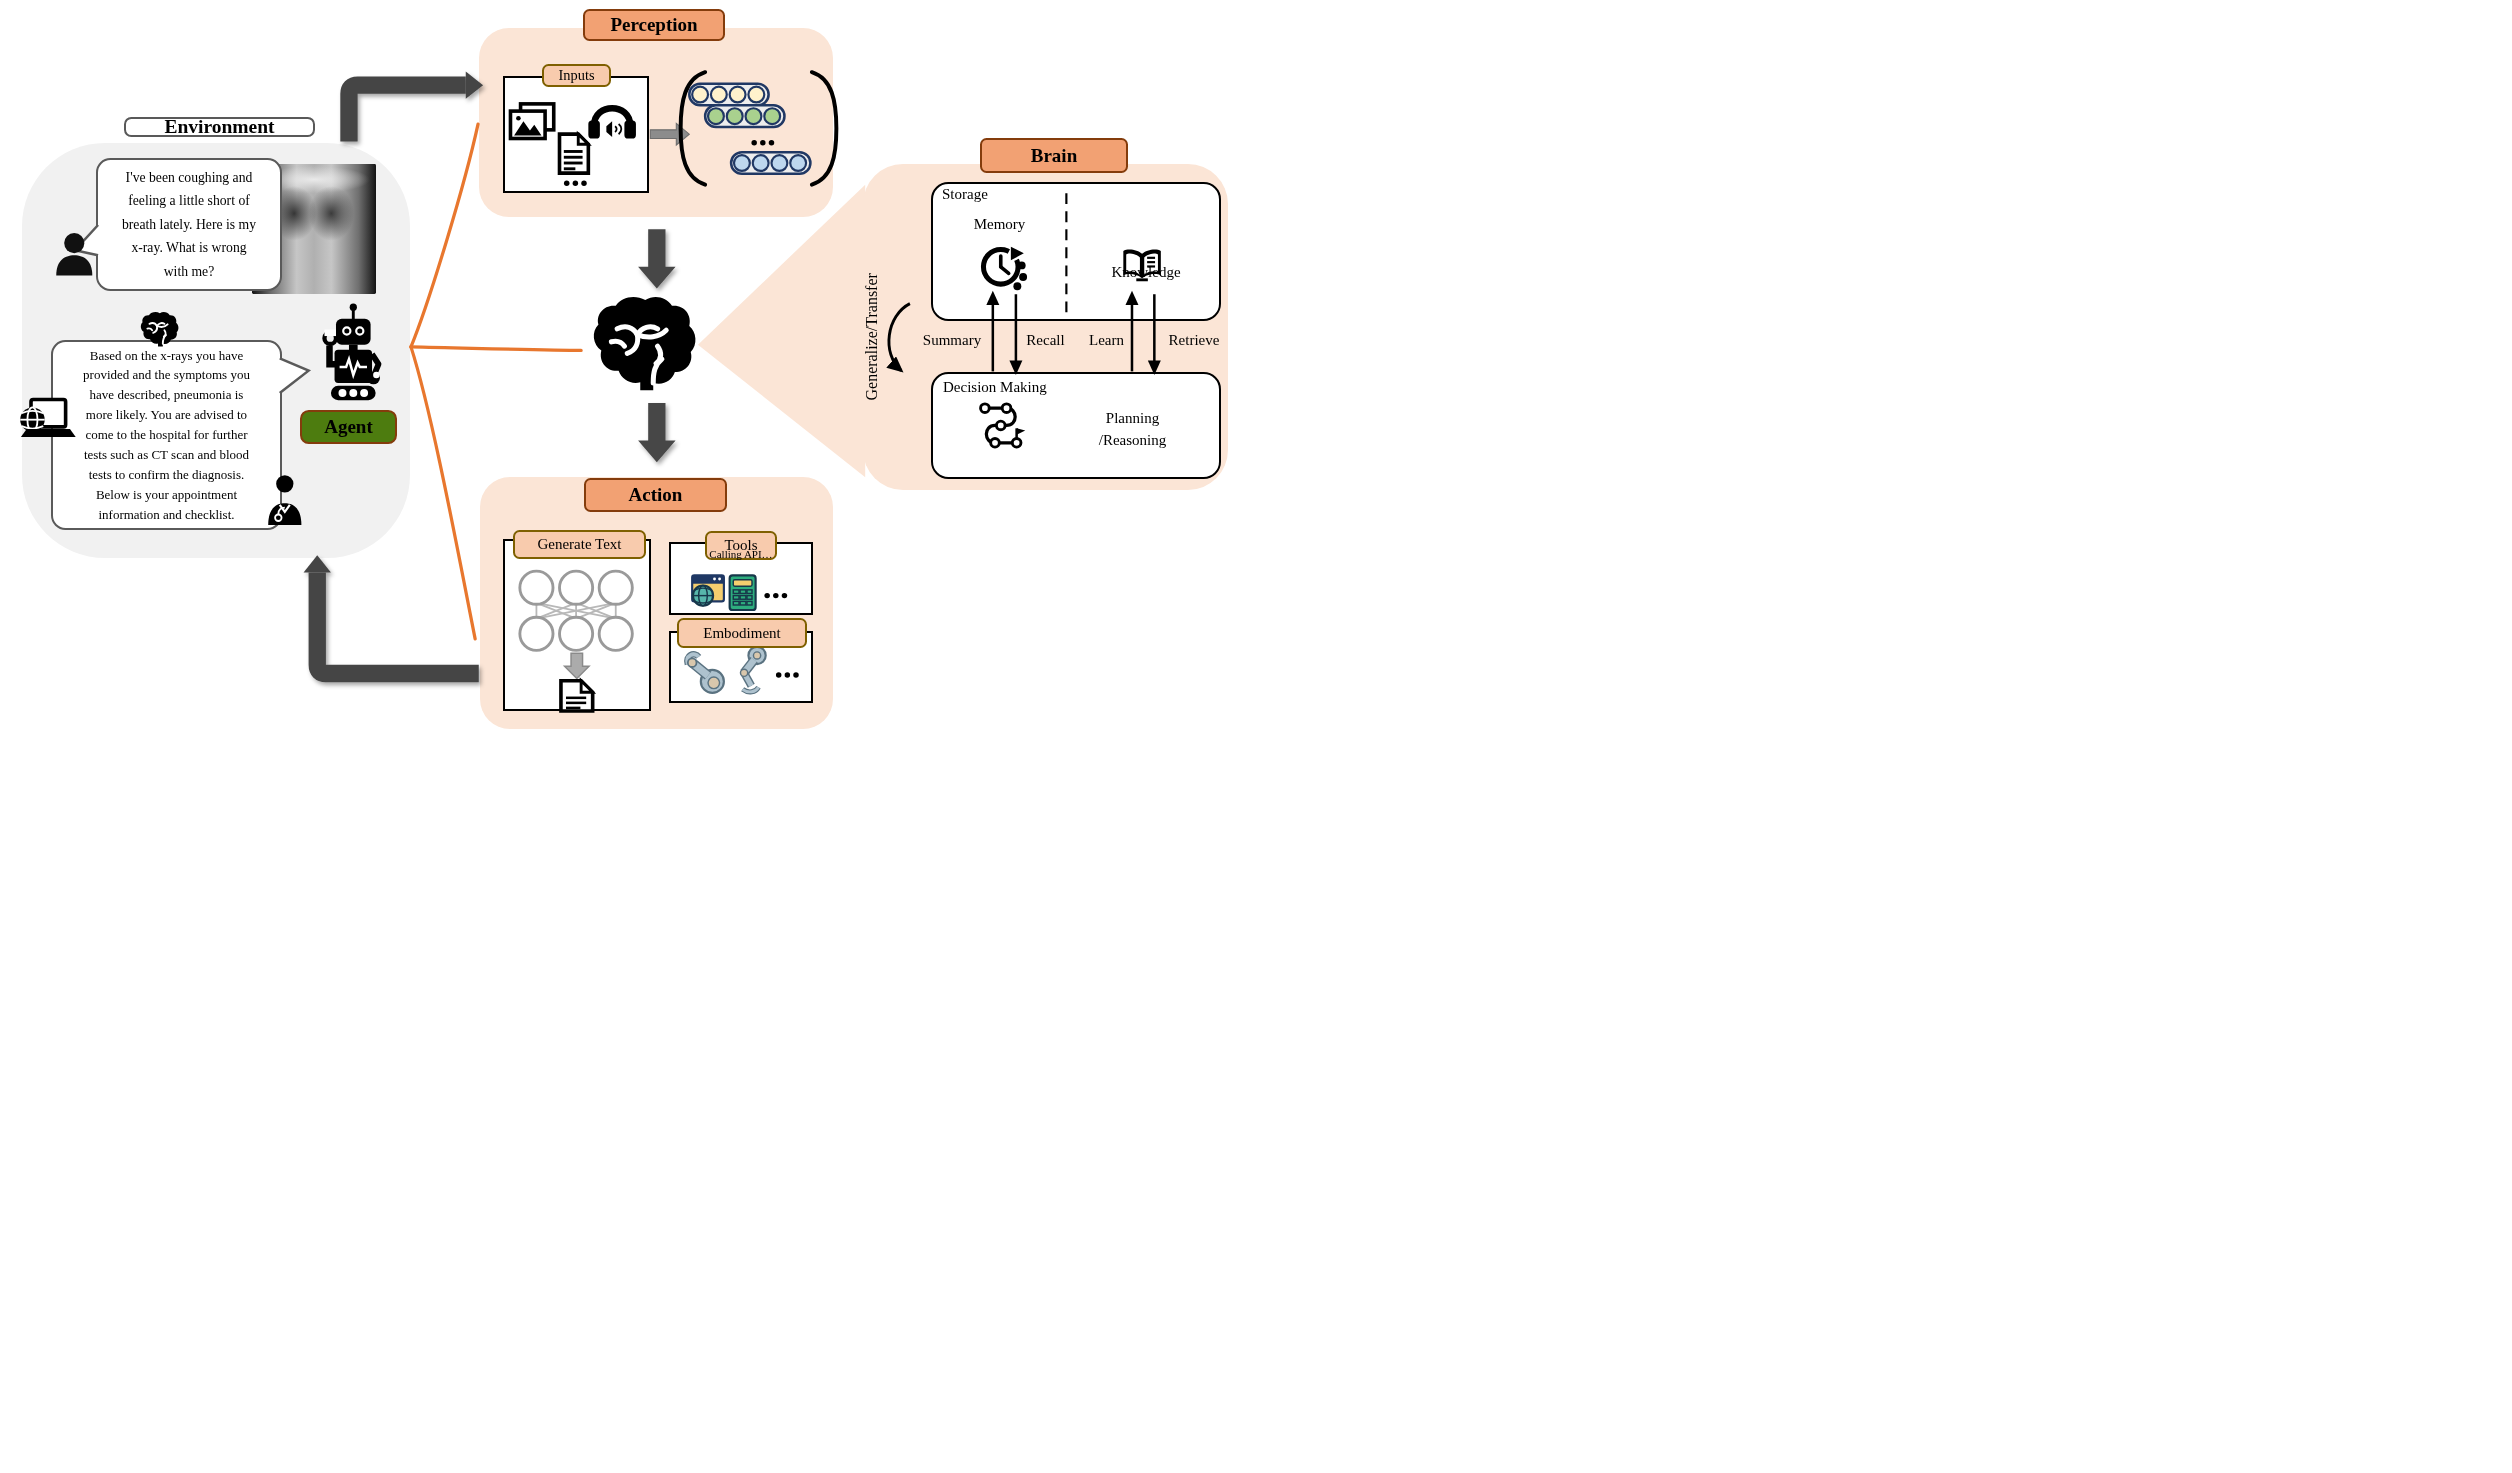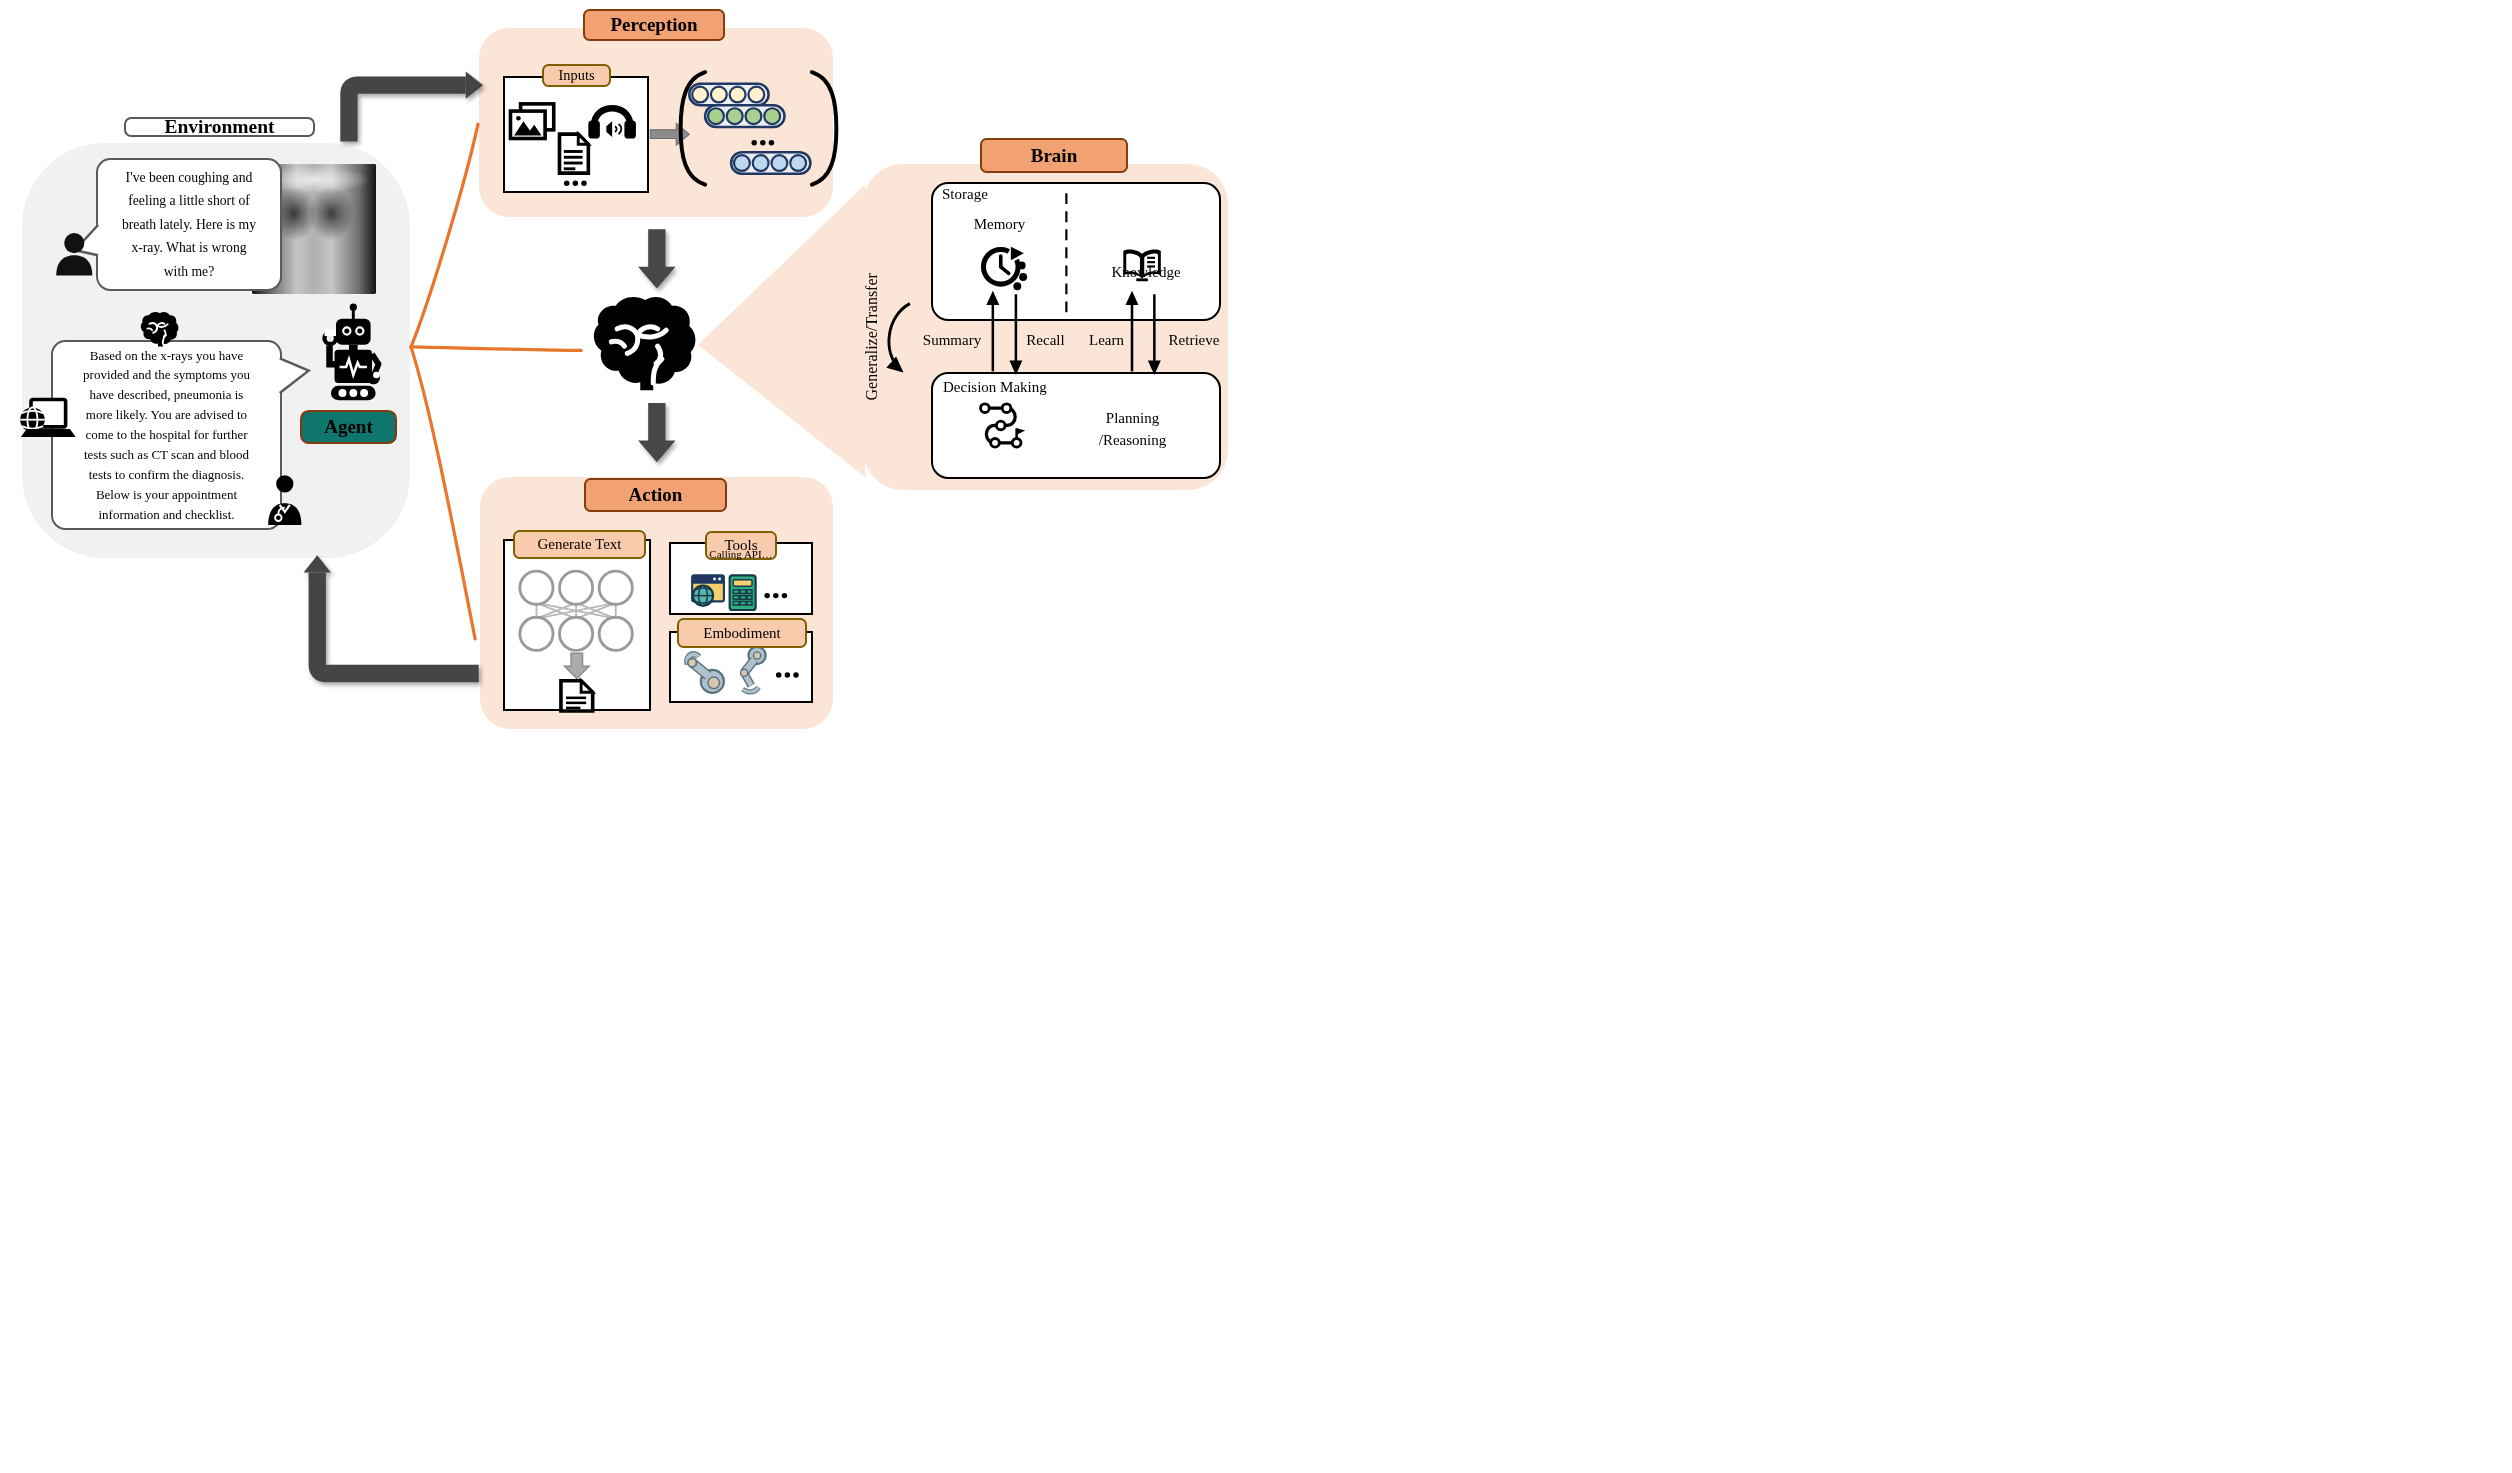--- a/index.html
+++ b/index.html
@@ -58,21 +58,21 @@
     <span>Based on the x-rays you have
 provided and the symptoms you
 have described, pneumonia is
 more likely. You are advised to
 come to the hospital for further
 tests such as CT scan and blood
 tests to confirm the diagnosis.
 Below is your appointment
 information and checklist.</span>
   </div>
-  <div class="abs label-big" style="left:300px;top:410px;width:97px;height:34px;border-width:2.5px;background:#0f766e;border-radius:8.7px;">
+  <div class="abs label-big" style="left:300px;top:410px;width:97px;height:34px;border-width:2.5px;background:#4d7c0f;border-radius:8.7px;">
     <span>Agent</span>
   </div>
 
   <div class="abs panel" style="left:479px;top:28px;width:354px;height:189px;"></div>
   <div class="abs label-big" style="left:583px;top:9.4px;width:142px;height:32px;">
     <span>Perception</span>
   </div>
   <div class="abs whitebox" style="left:503px;top:76px;width:146px;height:117px;"></div>
   <div class="abs label-small" style="left:542px;top:64px;width:69px;height:23px;">
     <span>Inputs</span>

